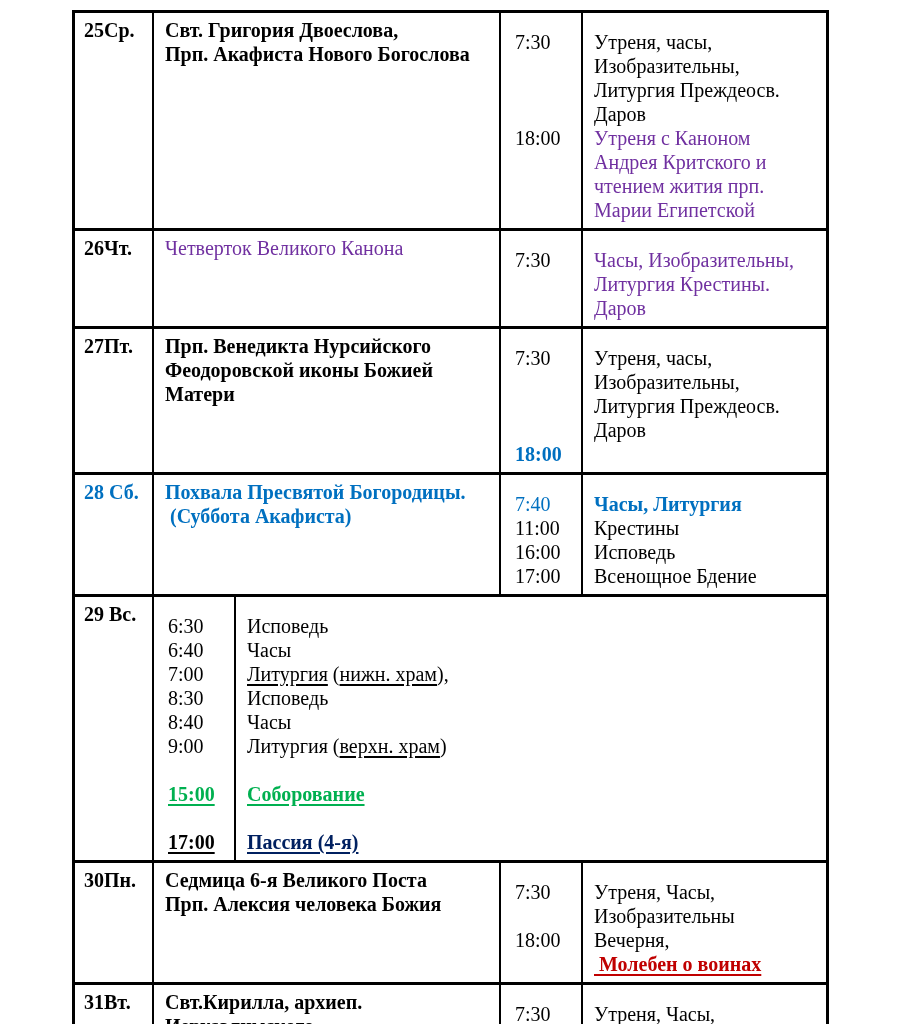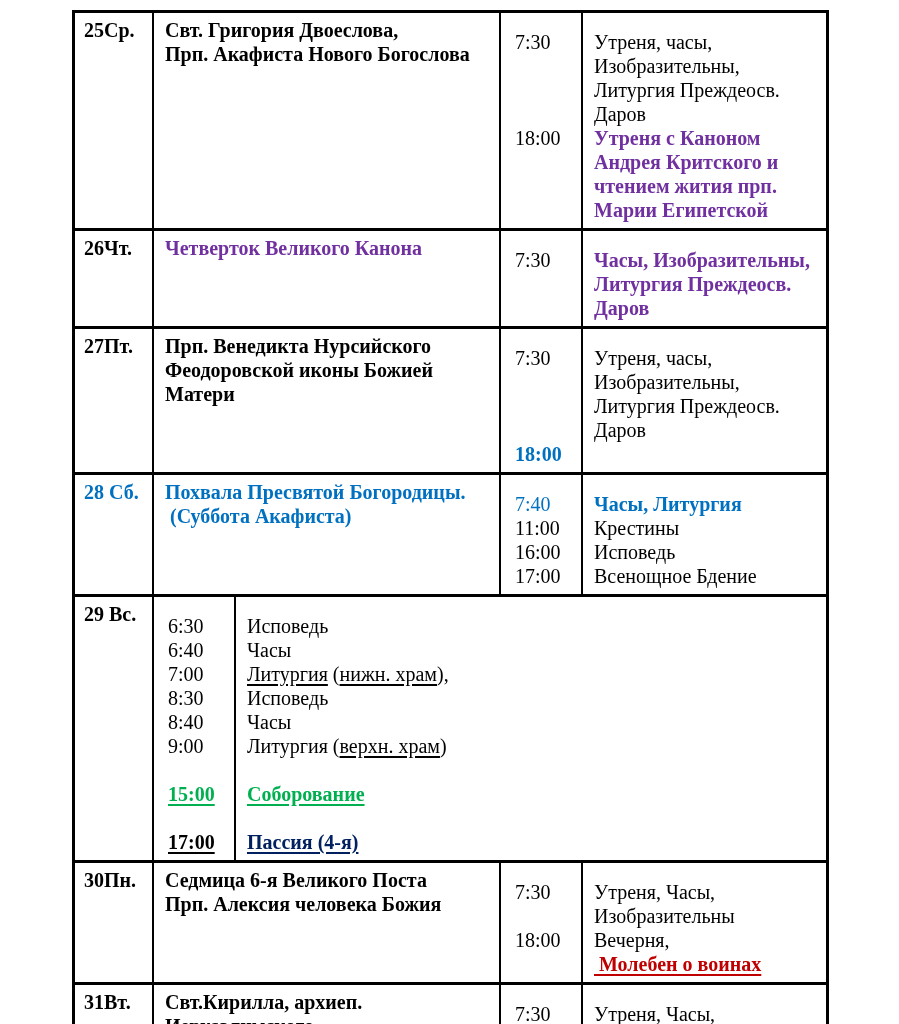--- a/index.html
+++ b/index.html
@@ -52,21 +52,21 @@
   }
   .t-text{
     grid-column:2;
     padding-left:13px;padding-right:6px;
     min-height:24px;
   }
   .seg{white-space:pre-wrap;}
   
   .s-plain{color:var(--c-black);font-weight:normal;}
   .s-bold{color:var(--c-black);font-weight:bold;}
-  .s-purple{color:var(--c-purple);font-weight:bold;}
+  .s-purple{color:var(--c-purple);font-weight:normal;}
   .s-blue{color:var(--c-blue);font-weight:bold;}
   .s-bluetime{color:var(--c-blue);font-weight:normal;}
   .s-green{color:var(--c-green);font-weight:bold;text-decoration:underline;text-underline-offset:3px;text-decoration-thickness:2px;}
   .s-navy{color:var(--c-navy);font-weight:bold;text-decoration:underline;text-underline-offset:3px;text-decoration-thickness:2px;}
   .s-red{color:var(--c-red);font-weight:bold;text-decoration:underline;text-underline-offset:3px;text-decoration-thickness:2px;}
   .s-boldu{color:var(--c-black);font-weight:bold;text-decoration:underline;text-underline-offset:3px;text-decoration-thickness:2px;}
   .s-u{color:var(--c-black);font-weight:normal;text-decoration:underline;text-underline-offset:3px;}
 </style>
 </head>
 <body>
@@ -94,21 +94,21 @@
         </div>
       </div>
       <div class="row">
         <div class="cell date s-bold">26Чт.</div>
         <div class="cell feast"><span class="seg s-purple">Четверток Великого Канона</span></div>
         <div class="cell sched">
           <div class="divider"></div>
           <div class="entries">
             <div class="t-time s-plain">7:30</div>
             <div class="t-text"><span class="seg s-purple">Часы, Изобразительны,
-Литургия Преждеосв.
+Литургия Крестины.
 Даров</span></div>
           </div>
         </div>
       </div>
       <div class="row">
         <div class="cell date s-bold">27Пт.</div>
         <div class="cell feast"><span class="seg s-bold">Прп. Венедикта Нурсийского
 Феодоровской иконы Божией
 Матери</span></div>
         <div class="cell sched">

